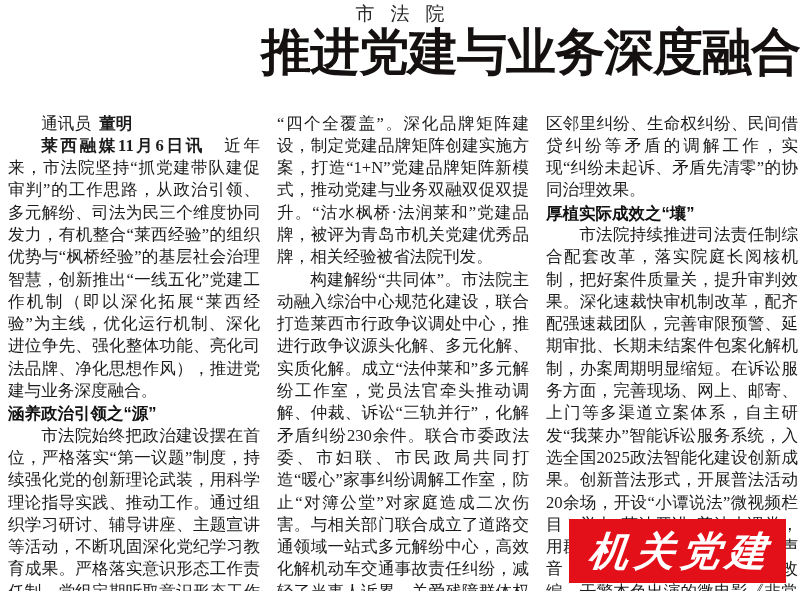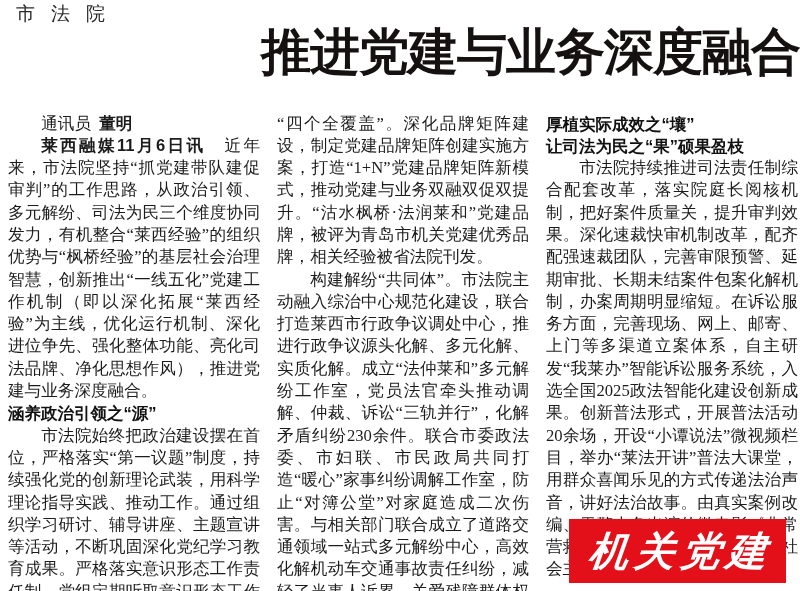--- a/index.html
+++ b/index.html
@@ -4,21 +4,21 @@
 <style>
   html, body { margin: 0; padding: 0; }
   body {
     width: 800px; height: 591px;
     background: #ffffff;
     position: relative;
     overflow: hidden;
     font-family: "Liberation Serif", "DejaVu Serif", serif;
   }
   .kicker {
-    text-align: left;
+    text-align: center;
     font-size: 19px;
     color: #2a2a2a;
     letter-spacing: 16px;
     padding-left: 16px;   
     margin-top: 3px;
     line-height: 22px;
   }
   .headline {
     text-align: right;
     font-size: 50px;
@@ -42,21 +42,21 @@
     line-height: 22.3px;
     text-align: justify;
     color: #1c1c1c;
   }
   .col p { margin: 0; }
   .para { text-indent: 2em; }
   .para.cont { text-indent: 0; }
   .byline { text-indent: 2em; }
   .byline .name,
   .lead {
-    font-family: Liberation Sans, sans-serif;
+    font-family: Liberation Serif, serif;
     font-weight: bold;
   }
   .subhead {
     text-indent: 0;
     font-family: "Liberation Sans", "DejaVu Sans", sans-serif;
     font-weight: bold;
     font-size: 16.5px;
     color: #111111;
   }
   .banner {
@@ -93,20 +93,21 @@
       <p class="byline"><span>通讯员 </span><span class="name">董明</span></p>
       <p class="para"><span class="lead">莱西融媒11月6日讯</span>　近年来，市法院坚持“抓党建带队建促审判”的工作思路，从政治引领、多元解纷、司法为民三个维度协同发力，有机整合“莱西经验”的组织优势与“枫桥经验”的基层社会治理智慧，创新推出“一线五化”党建工作机制（即以深化拓展“莱西经验”为主线，优化运行机制、深化进位争先、强化整体功能、亮化司法品牌、净化思想作风），推进党建与业务深度融合。</p>
       <p class="subhead"><span>涵养政治引领之“源”</span><br></p>
       <p class="para">市法院始终把政治建设摆在首位，严格落实“第一议题”制度，持续强化党的创新理论武装，用科学理论指导实践、推动工作。通过组织学习研讨、辅导讲座、主题宣讲等活动，不断巩固深化党纪学习教育成果。严格落实意识形态工作责任制，党组定期听取意识形态工作汇报，加强分析研判。2022年以来，在《法治日报》《人民法院报》等各类媒体累计刊发稿件120余篇。在组织建设方面，全面理顺党组织架构，选齐配强党支部书记和党小组长，实现支部建设、党建指导、党建内容、监督管理</p>
     </div>
     <div class="col">
       <p class="para cont">“四个全覆盖”。深化品牌矩阵建设，制定党建品牌矩阵创建实施方案，打造“1+N”党建品牌矩阵新模式，推动党建与业务双融双促双提升。“沽水枫桥·法润莱和”党建品牌，被评为青岛市机关党建优秀品牌，相关经验被省法院刊发。</p>
       <p class="para">构建解纷“共同体”。市法院主动融入综治中心规范化建设，联合打造莱西市行政争议调处中心，推进行政争议源头化解、多元化解、实质化解。成立“法仲莱和”多元解纷工作室，党员法官牵头推动调解、仲裁、诉讼“三轨并行”，化解矛盾纠纷230余件。联合市委政法委、市妇联、市民政局共同打造“暖心”家事纠纷调解工作室，防止“对簿公堂”对家庭造成二次伤害。与相关部门联合成立了道路交通领域一站式多元解纷中心，高效化解机动车交通事故责任纠纷，减轻了当事人诉累。关爱残障群体权益，成立全省首家语言类残疾人纠纷调解工作室，成为全省法院涉残疾人“总对总”在线多元解纷试点法院。同时，将解纷力量下沉到基层，设立“村巷法官”，法庭由审理向治理转变。积极参与基层社会治理，先行介入辖</p>
     </div>
     <div class="col">
-      <p class="subhead"><span>厚植实际成效之“壤”</span><br><span>让司法为民之“果”硕果盈枝</span></p>
+      <p class="para cont">区邻里纠纷、生命权纠纷、民间借贷纠纷等矛盾的调解工作，实现“纠纷未起诉、矛盾先清零”的协同治理效果。</p>
+      <p class="subhead"><span>厚植实际成效之“壤”</span><br></p>
       <p class="para">市法院持续推进司法责任制综合配套改革，落实院庭长阅核机制，把好案件质量关，提升审判效果。深化速裁快审机制改革，配齐配强速裁团队，完善审限预警、延期审批、长期未结案件包案化解机制，办案周期明显缩短。在诉讼服务方面，完善现场、网上、邮寄、上门等多渠道立案体系，自主研发“我莱办”智能诉讼服务系统，入选全国2025政法智能化建设创新成果。创新普法形式，开展普法活动20余场，开设“小谭说法”微视频栏目，举办“莱法开讲”普法大课堂，用群众喜闻乐见的方式传递法治声音，讲好法治故事。由真实案例改编、干警本色出演的微电影《非常营救》，被青岛市委宣传部评为社会主义核心价值观微电影一等奖。</p>
     </div>
   </div>
 
 <div class="banner" id="banner" style="background: rgb(227, 16, 25);">
   <span class="banner-text" style="color: rgb(255, 255, 255);">机关党建</span>
 </div>
 
 </body></html>

